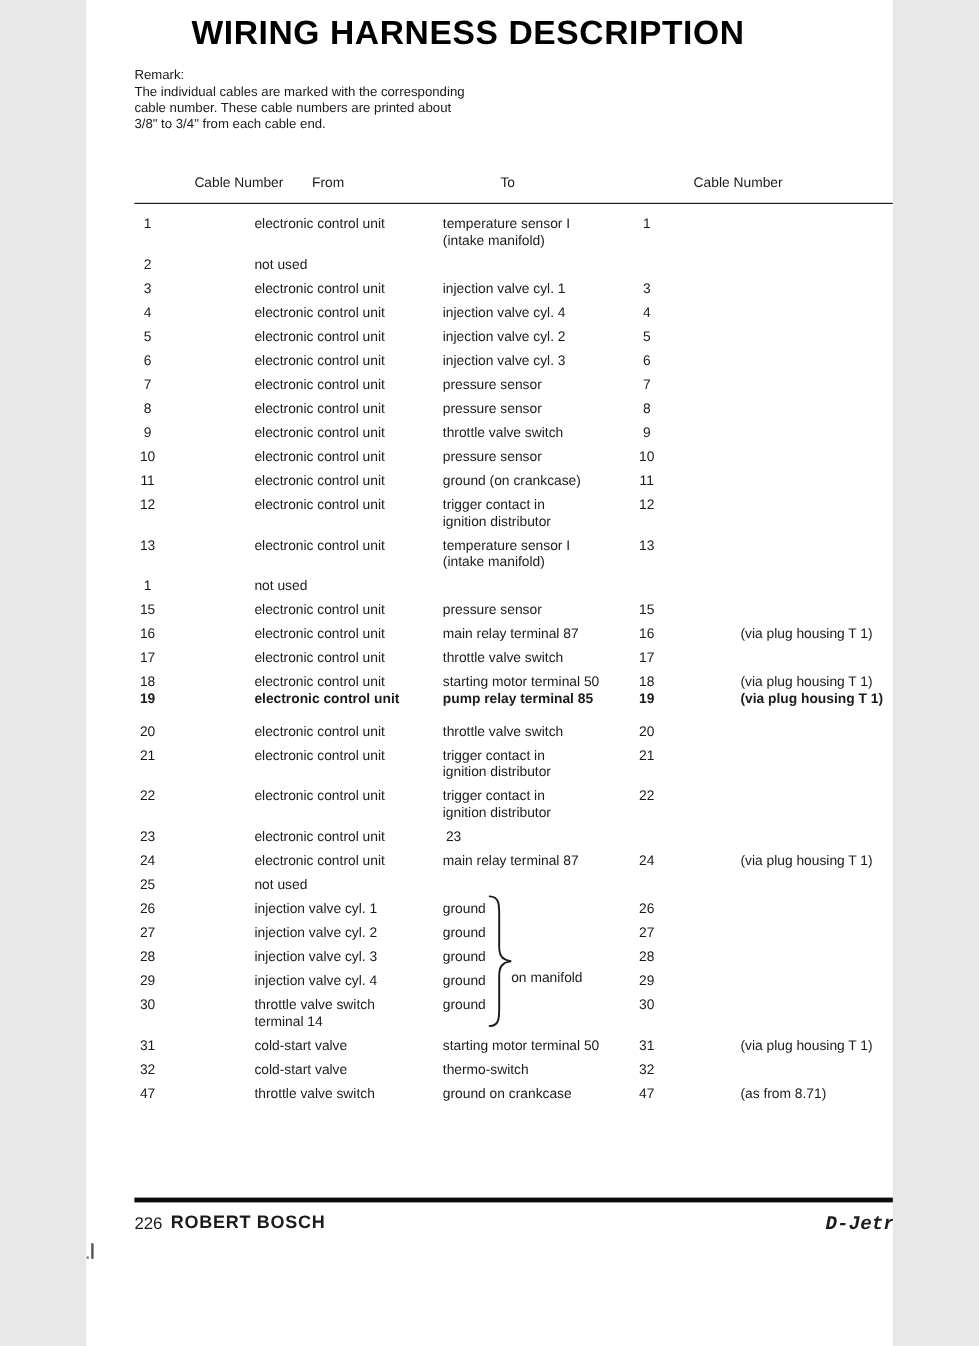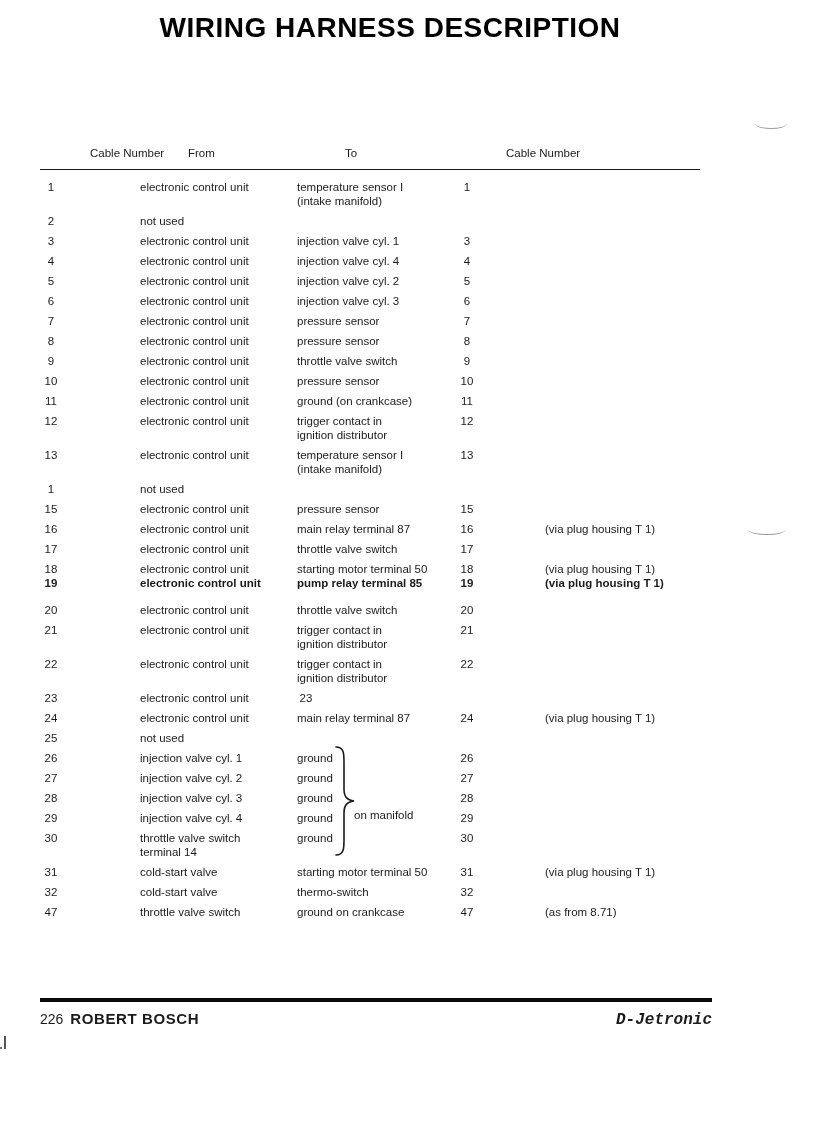--- a/index.html
+++ b/index.html
@@ -1,18 +1,18 @@
 <!DOCTYPE html>
 <html><head>
 <meta charset="utf-8">
 <style>
   html,body{margin:0;padding:0;background:#e8e8e8;}
   .page{
     position:relative;
-    width:816px;height:1122px;
+    width:672px;height:1122px;
     background:#ffffff;
     margin:0 auto;
     font-family:"Liberation Sans","DejaVu Sans",sans-serif;
     color:#1b1b1b;
     overflow:hidden;
   }
   .title{
     position:absolute;top:12px;left:0;right:36px;
     text-align:center;
     font-size:28px;font-weight:800;letter-spacing:0.5px;
@@ -49,20 +49,26 @@
   .edge-mark{position:absolute;left:4px;top:1036px;width:2px;height:13px;background:#555;}
   .edge-mark:before{content:"";position:absolute;left:-4px;bottom:0;width:2px;height:2px;background:#777;}
 </style>
 </head>
 <body>
 
 <div class="page">
 
   <h1 class="title">WIRING HARNESS DESCRIPTION</h1>
 
+  <div class="remark">
+    <div>Remark:</div>
+    <div class="pre">The individual cables are marked with the corresponding
+cable number. These cable numbers are printed about
+3/8" to 3/4" from each cable end.</div>
+  </div>
 
   <div class="table">
     <div class="grid thead">
       <div class="h1">Cable Number</div>
       <div>From</div>
       <div>To</div>
       <div>Cable Number</div>
       <div></div>
     </div>
     <div class="head-rule"></div>

